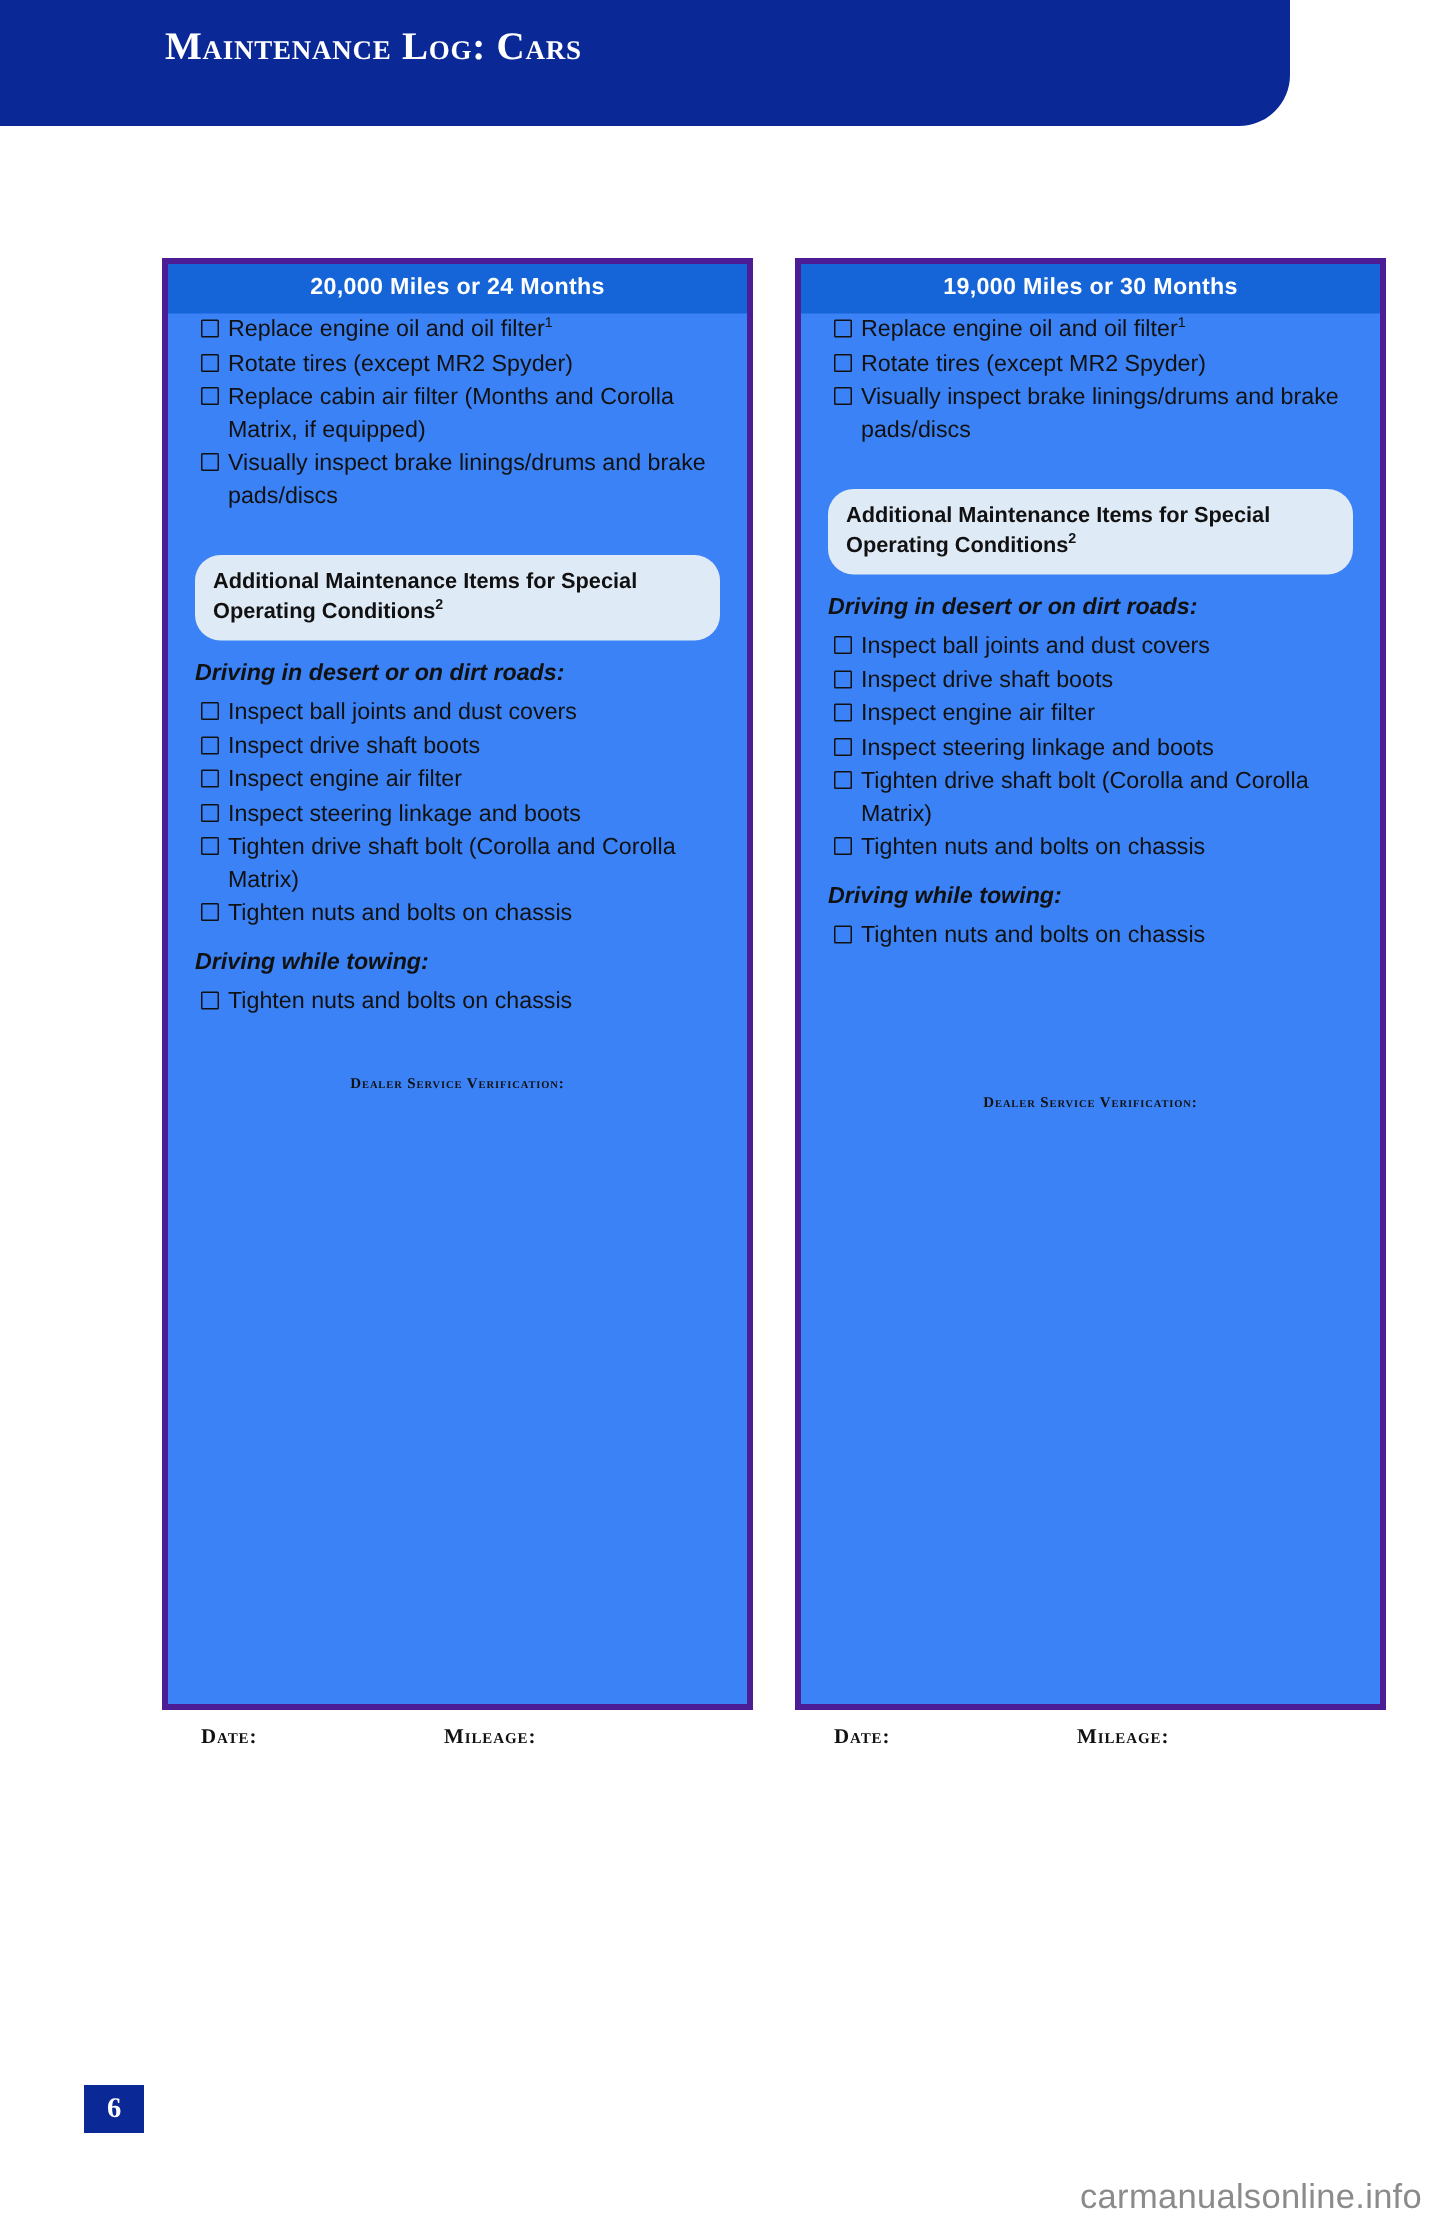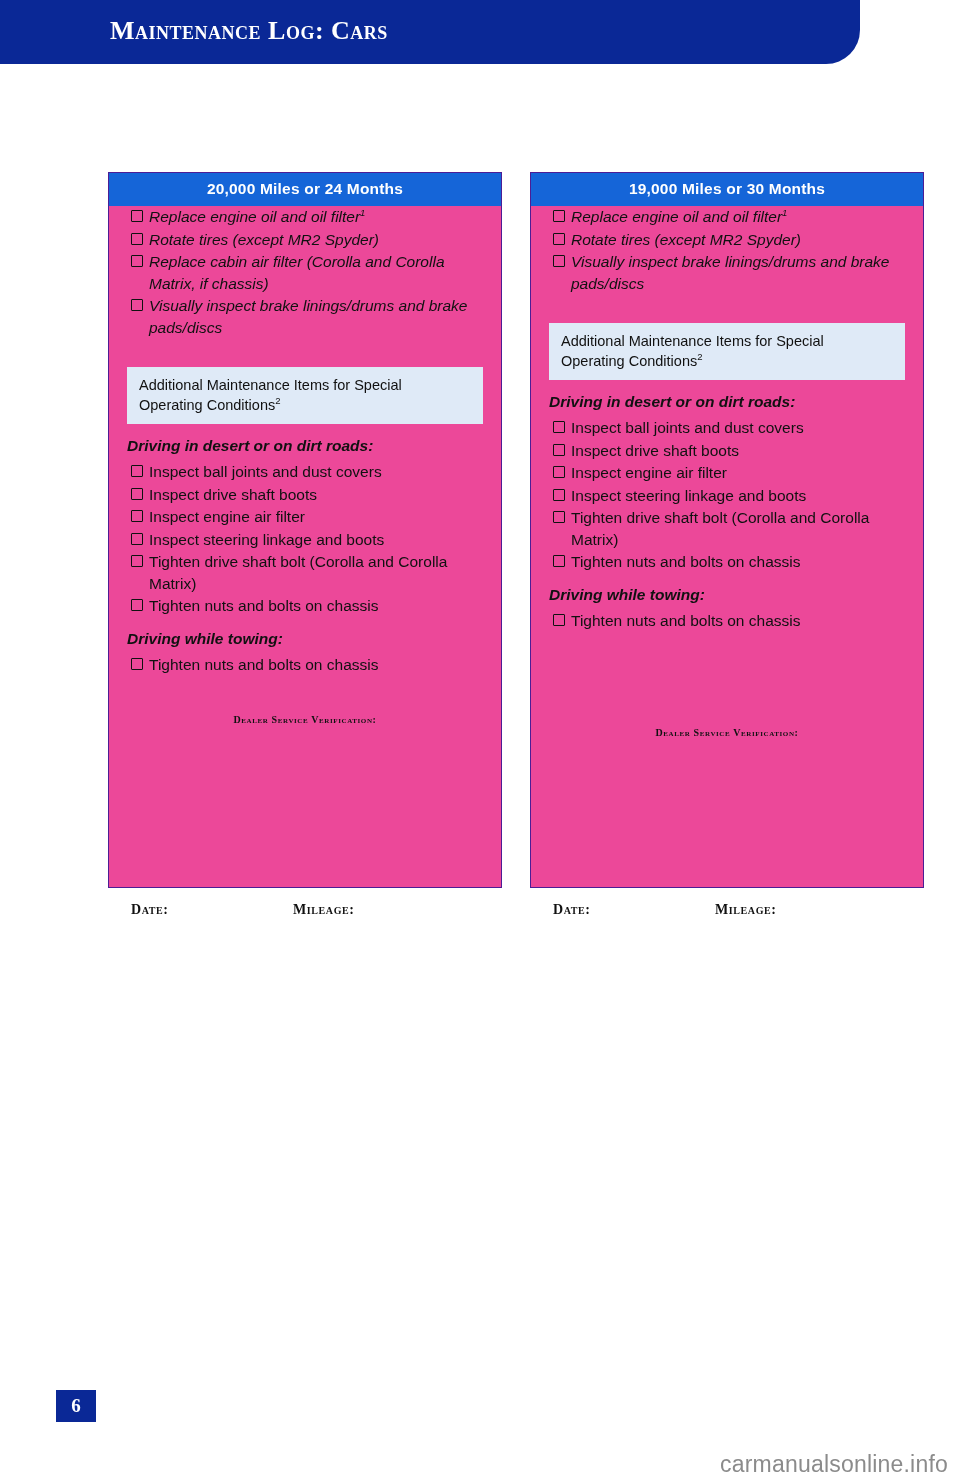--- a/index.html
+++ b/index.html
@@ -14,44 +14,44 @@
     position: relative;
     overflow: hidden;
   }
 
   
   .header-banner {
     position: absolute;
     left: 0;
     top: 0;
     width: 860px;
-    height: 64px;
+    height: 84px;
     background: #0a2896;
     border-bottom-right-radius: 34px;
   }
   .header-title {
     position: absolute;
     left: 110px;
     top: 16px;
     color: #ffffff;
     font-size: 26px;
     font-weight: bold;
     letter-spacing: 0.5px;
     font-variant: small-caps;
     font-family: "Liberation Serif", serif;
   }
 
   
   .card {
     position: absolute;
     top: 172px;
     width: 394px;
-    height: 716px;
-    border: 1px solid #4c1d95;
-    background: #ec4899;
+    height: 968px;
+    border: 4px solid #4c1d95;
+    background: #3b82f6;
     box-sizing: border-box;
   }
   .card-left  { left: 108px; }
   .card-right { left: 530px; }
 
   .card-head {
     background: #1565d8;
     color: #ffffff;
     text-align: center;
     font-size: 15.5px;
@@ -90,30 +90,31 @@
   }
   ul.checklist li .box::after {
     content: "";
     position: absolute;
     left: 2px;
     top: 2px;
     width: 2px;
     height: 2px;
   }
 
-  .first-list { margin-top: 14px; font-style: italic; }
+  .first-list { margin-top: 14px; }
 
   .band {
     background: #dfeaf7;
     margin: 0 18px;
     padding: 8px 12px 9px 12px;
     font-size: 14.5px;
-    font-weight: normal;
+    font-weight: bold;
     line-height: 20px;
     color: #111111;
+    border-radius: 17px;
   }
 
   .subhead {
     font-size: 15.5px;
     font-weight: bold;
     color: #111111;
     padding: 0 18px;
     margin-top: 13px;
     margin-bottom: 6px;
     font-style: italic;
@@ -195,21 +196,21 @@
   <div class="card-body">
 
     <ul class="checklist first-list">
       <li>
         <span class="box"></span><span>Replace engine oil and oil filter</span><sup>1</sup>
       </li>
       <li>
         <span class="box"></span><span>Rotate tires (except MR2 Spyder)</span>
       </li>
       <li>
-        <span class="box"></span><span>Replace cabin air filter (Corolla and Corolla Matrix, if chassis)</span>
+        <span class="box"></span><span>Replace cabin air filter (Months and Corolla Matrix, if equipped)</span>
       </li>
       <li>
         <span class="box"></span><span>Visually inspect brake linings/drums and brake pads/discs</span>
       </li>
     </ul>
 
     <div style="height:28px"></div>
 
     <div class="band">
       <span>Additional Maintenance Items for Special</span><br>

